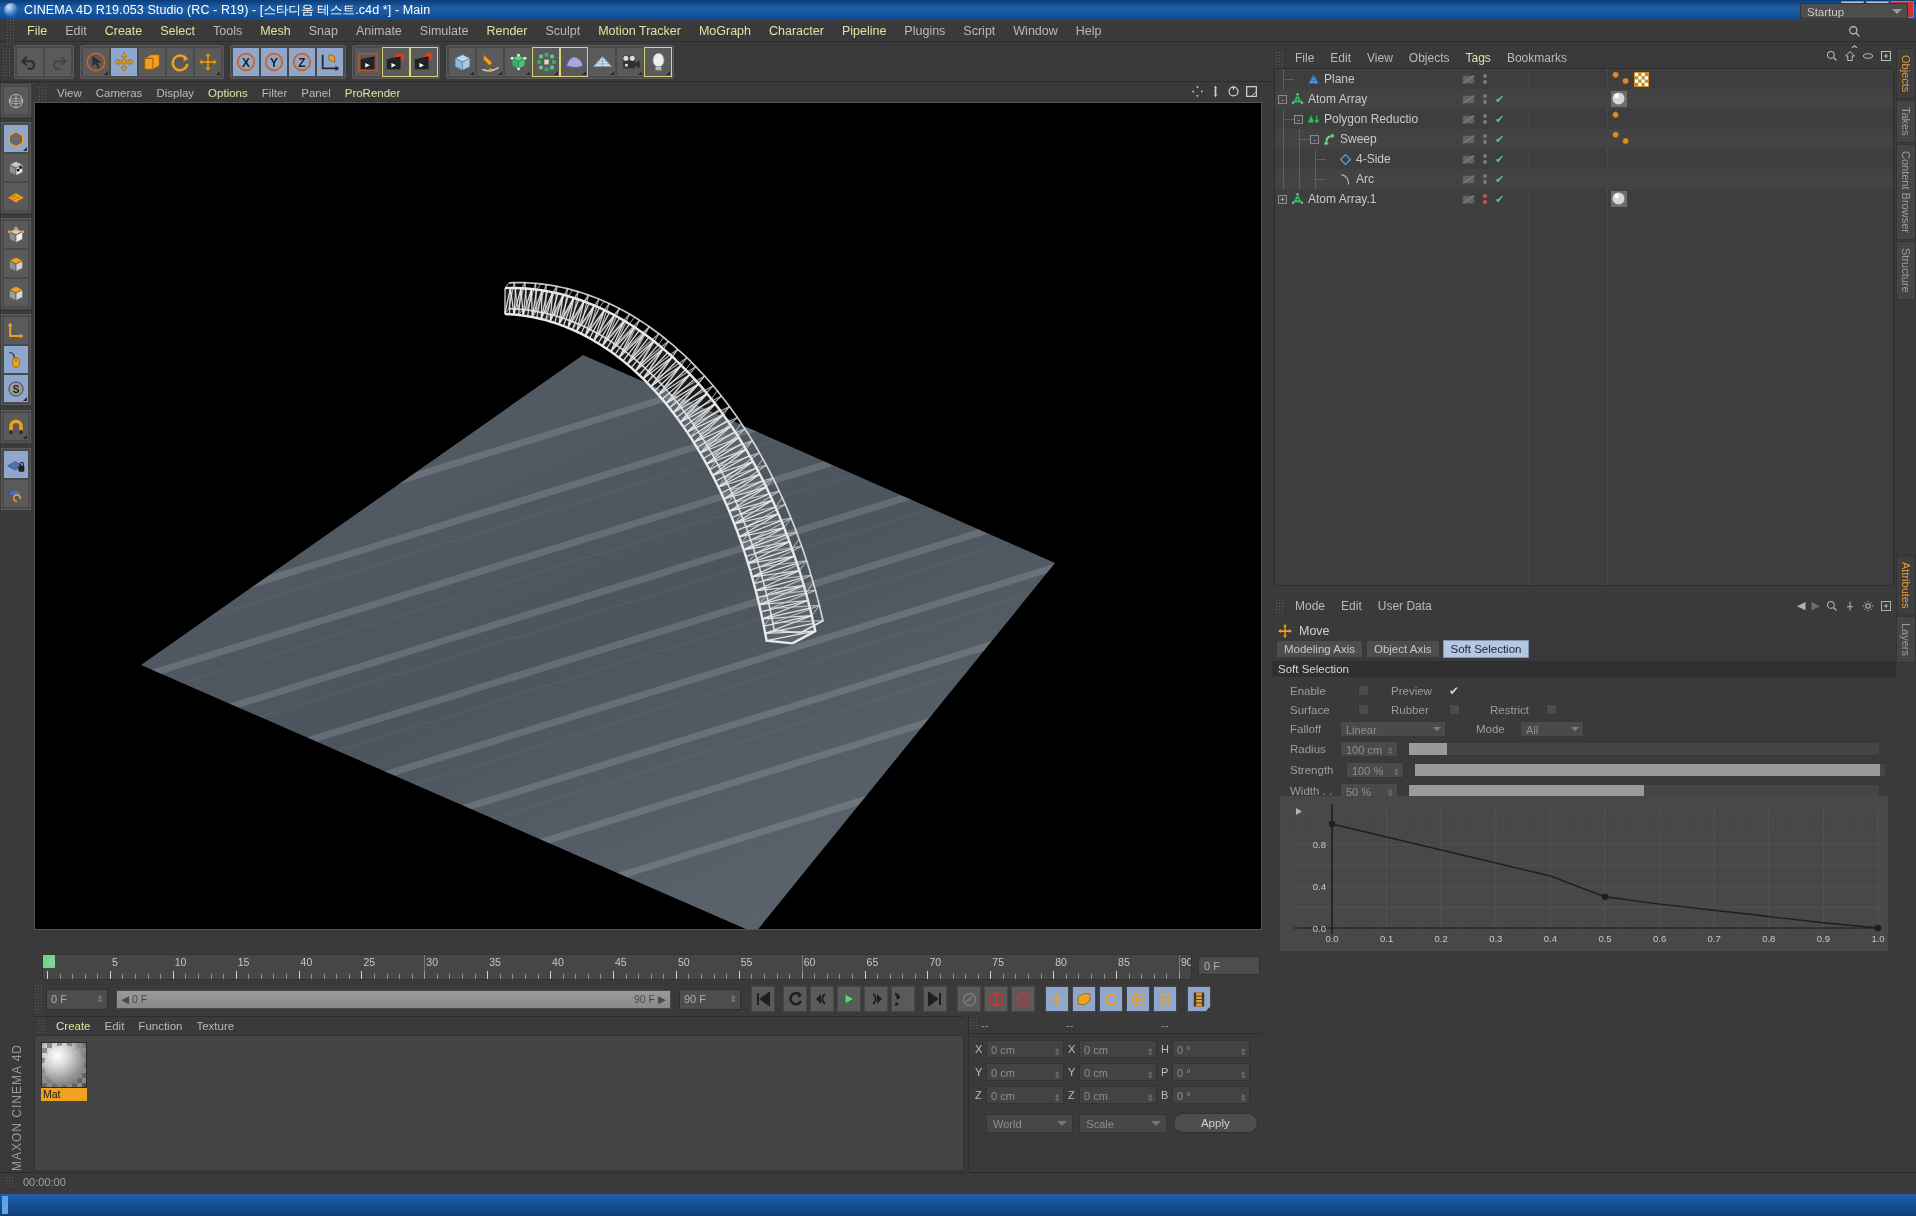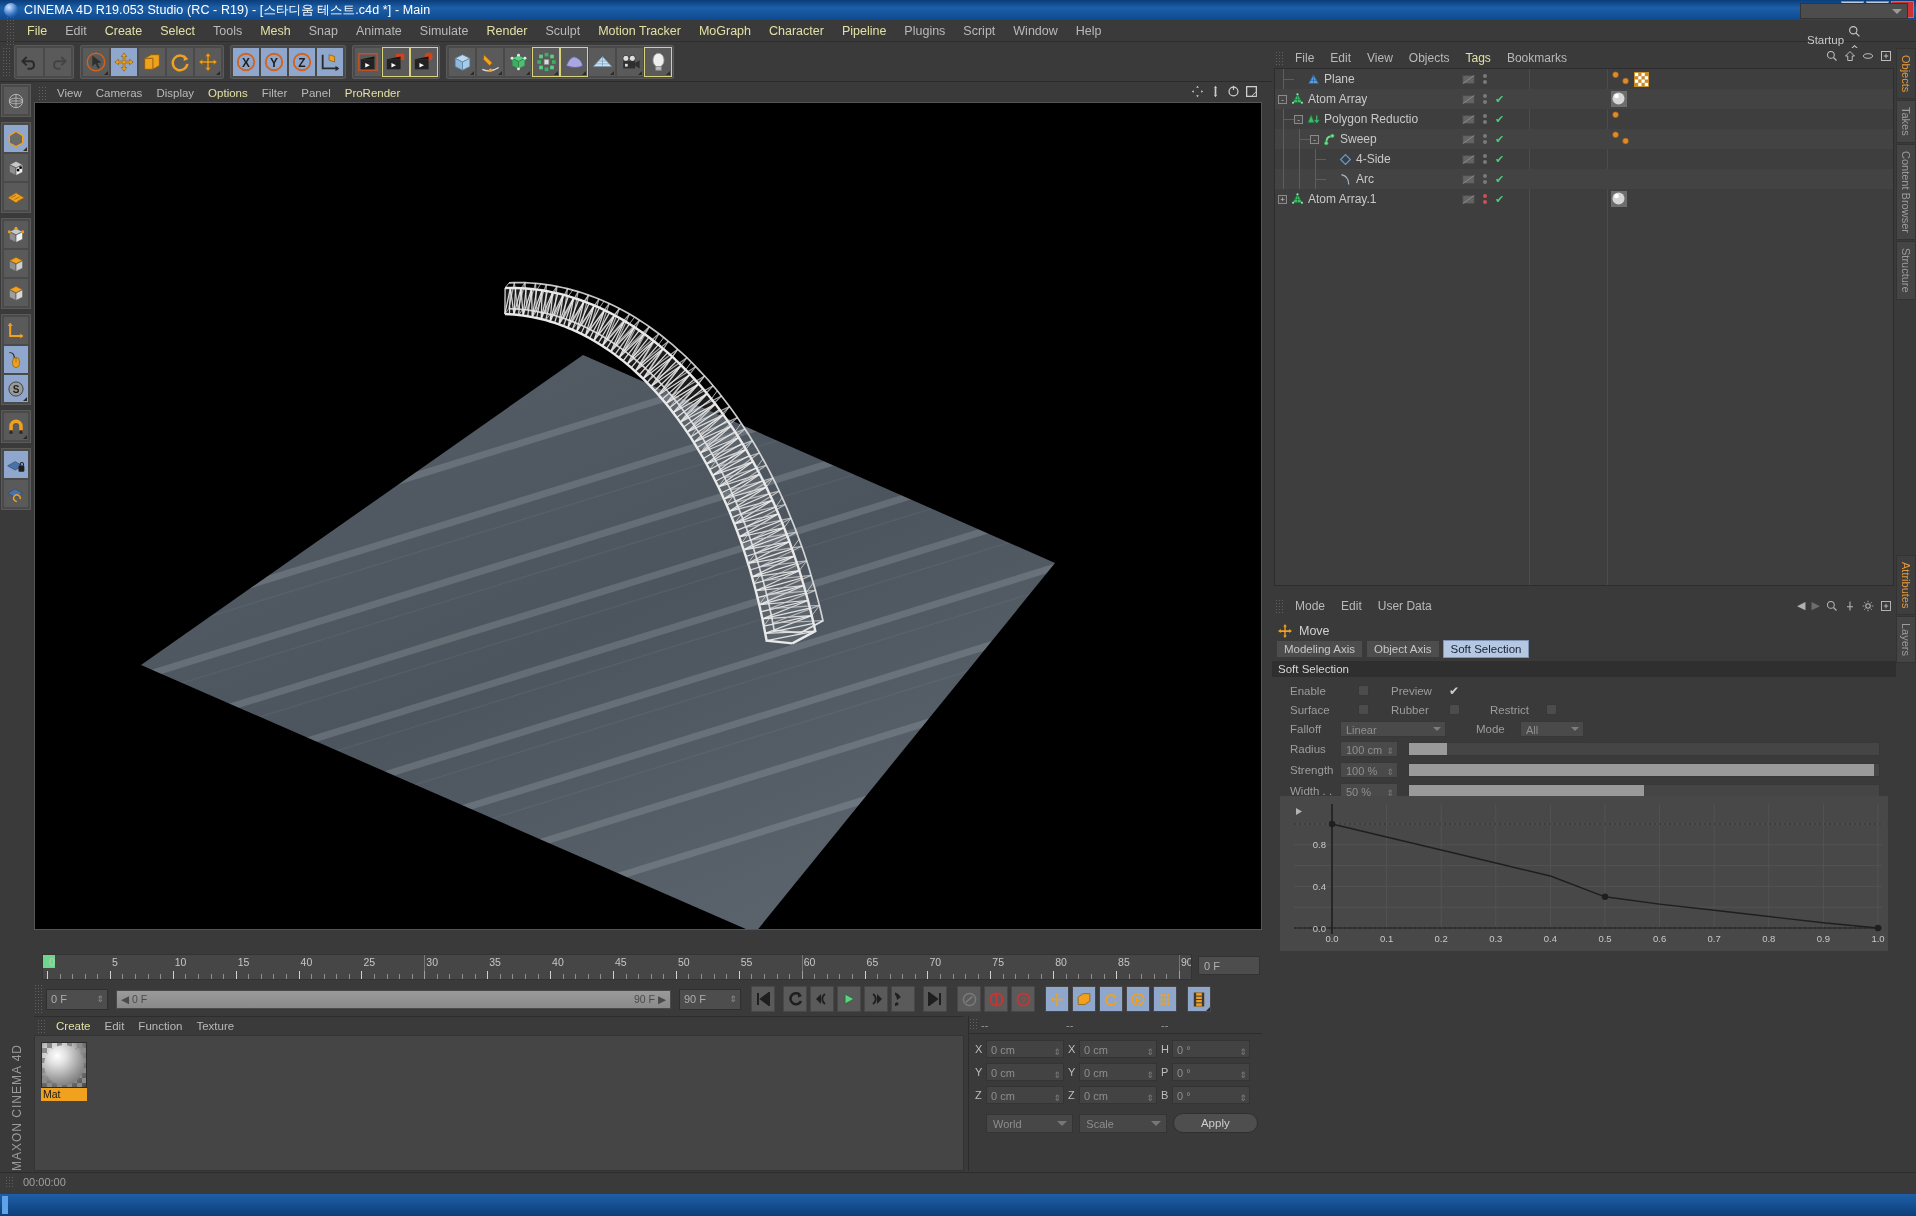--- a/index.html
+++ b/index.html
@@ -225,21 +225,21 @@
     <div class="mi hl">Character</div>
     <div class="mi hl">Pipeline</div>
     <div class="mi">Plugins</div>
     <div class="mi">Script</div>
     <div class="mi">Window</div>
     <div class="mi">Help</div>
 
     <div style="margin-left:auto;display:flex;align-items:center;gap:6px;padding-right:8px;flex-direction:column;">
       <span style="font-size:11.5px;color:#b0b0b0;">Layout:</span>
       <div style="width:108px;height:16px;background:#4d4d4d;border:1px solid #333;position:relative;">
-        <span style="font-size:11.5px;color:#c9c9c9;line-height:16px;padding-left:6px;display:block;margin-top:28px;">Startup</span>
+        <span style="font-size:11.5px;color:#c9c9c9;line-height:16px;padding-left:6px;display:block;">Startup</span>
         <span style="position:absolute;right:5px;top:5px;width:0;height:0;border-left:5px solid transparent;border-right:5px solid transparent;border-top:5px solid #9a9a9a;"></span>
       </div>
       <svg width="13" height="13" viewBox="0 0 16 16">
         <circle cx="6.5" cy="6.5" r="4.5" fill="none" stroke="#c8c8c8" stroke-width="1.4"></circle>
         <line x1="10" y1="10" x2="14" y2="14" stroke="#c8c8c8" stroke-width="1.6"></line>
         </svg>
       <svg width="13" height="13" viewBox="0 0 16 16">
         <path d="M8 2 L14 8 H11 V14 H5 V8 H2 Z" fill="none" stroke="#c8c8c8" stroke-width="1.3"></path>
         </svg>
       <svg width="13" height="13" viewBox="0 0 16 16">
@@ -1607,21 +1607,21 @@
       <div class="arow" style="height:21px;">
         <span style="width:44px;">Radius</span>
         <div class="afield" style="width:58px;">
           <span>100 cm</span><span class="spin">⇕</span></div>
         <div class="aslider" style="width:472px;margin-left:4px;">
           <div class="fill" id="fill-radius" style="width: 8%;"></div>
           </div>
       </div>
       <div class="arow" style="height:21px;">
         <span style="width:44px;">Strength</span>
-        <div class="afield" style="width:58px;">
+        <div class="afield" style="width:58px;margin-left:6px;">
           <span>100 %</span><span class="spin">⇕</span></div>
         <div class="aslider" style="width:472px;margin-left:4px;">
           <div class="fill" id="fill-strength" style="width: 99%;"></div>
           </div>
       </div>
       <div class="arow" style="height:21px;">
         <span style="width:44px;">Width . .</span>
         <div class="afield" style="width:58px;">
           <span>50 %</span><span class="spin">⇕</span></div>
         <div class="aslider" style="width:472px;margin-left:4px;">

